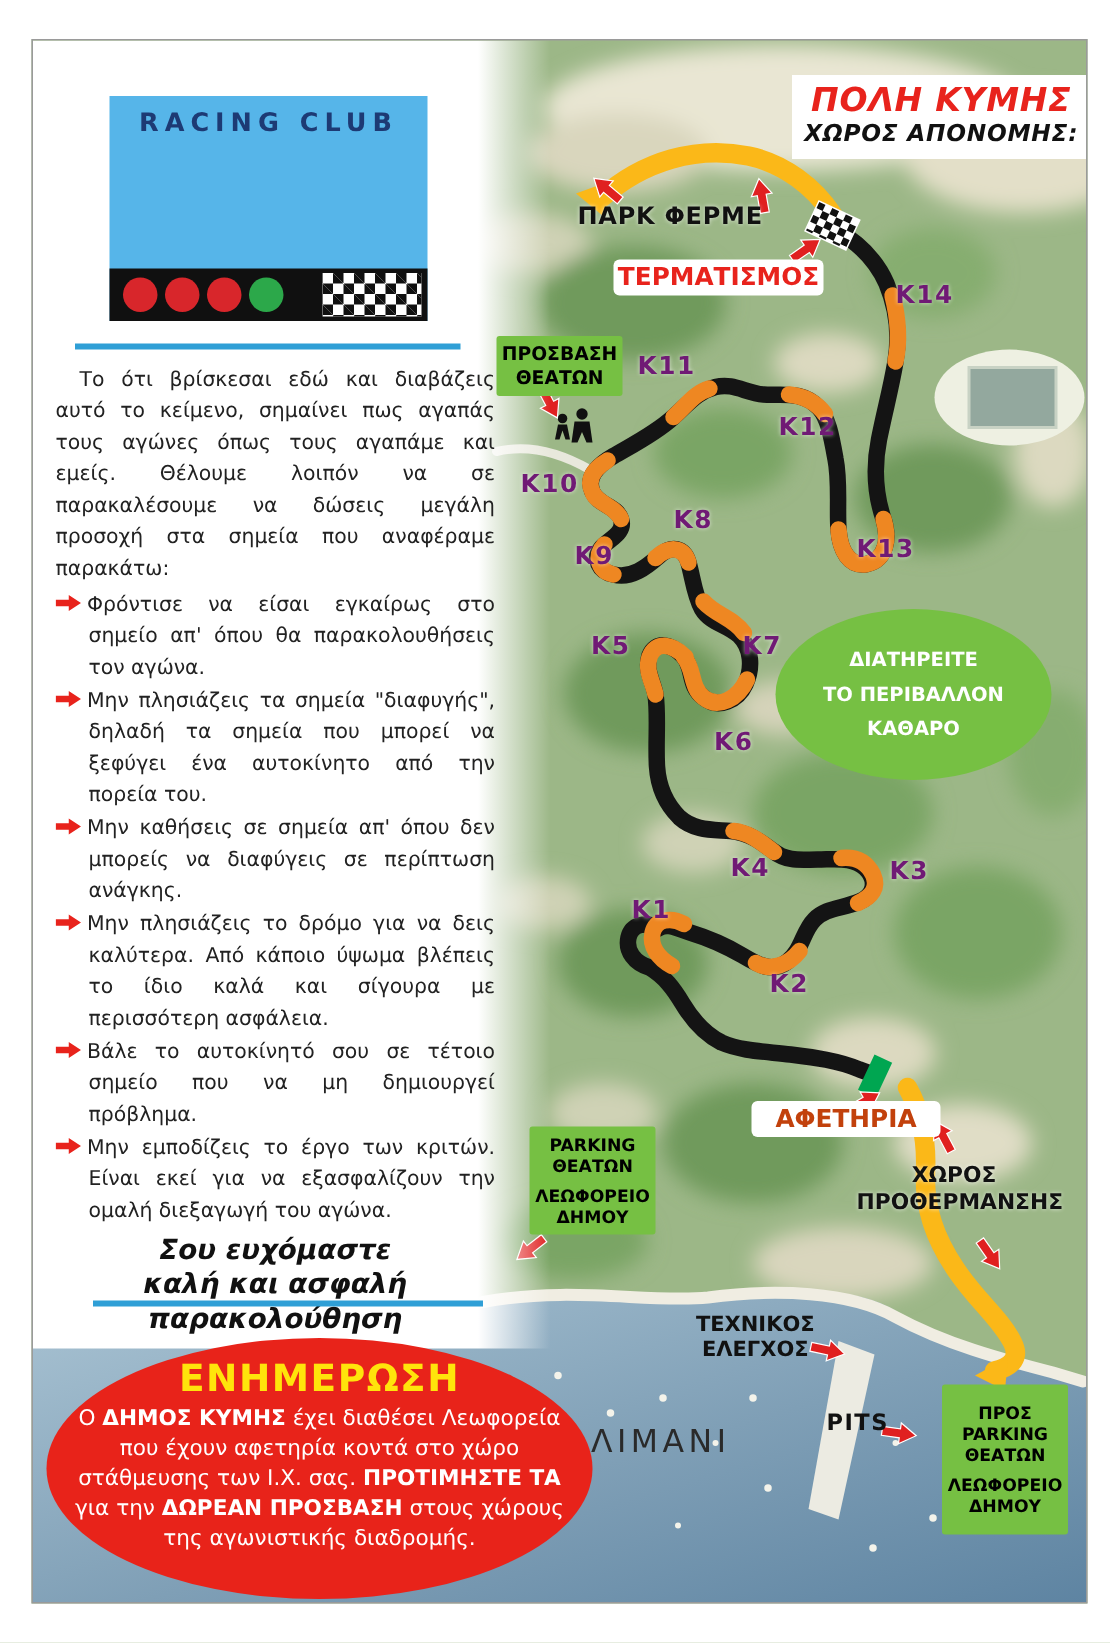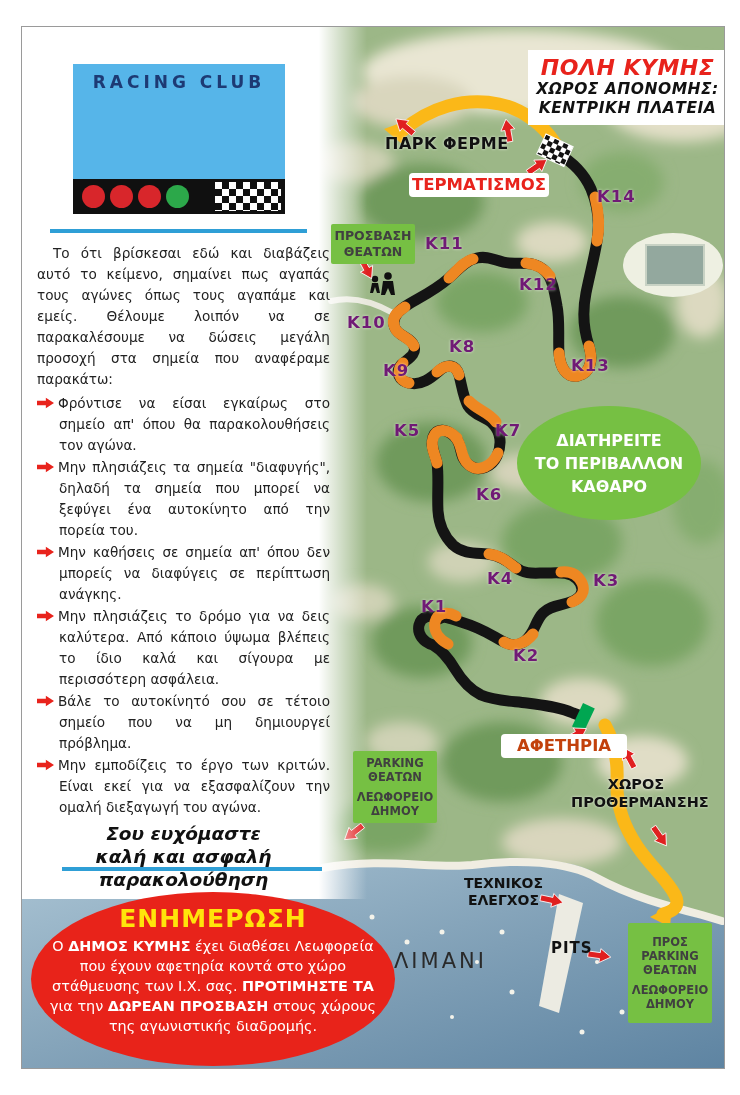--- a/index.html
+++ b/index.html
@@ -43,27 +43,27 @@
   .nb{font-weight:bold;}
   
   .ml{position:absolute;}
   .citybox{left:506px;top:23px;width:199px;background:#fff;text-align:center;padding:5px 0 7px 0;font-style:italic;}
   .city-title{color:#e8231c;font-weight:bold;font-size:22px;letter-spacing:.5px;}
   .city-sub{color:#111;font-weight:bold;font-size:15.5px;line-height:19px;letter-spacing:.5px;}
   .blacklab{color:#111;font-weight:bold;font-size:16px;letter-spacing:.5px;text-shadow:0 0 3px rgba(255,255,255,.7);}
   .whitebox{background:#fff;border-radius:4px;text-align:center;font-weight:bold;}
   .finishlab{left:387px;top:146px;width:140px;height:24px;line-height:24px;color:#e8231c;font-size:16.5px;}
   .startlab{left:479px;top:707px;width:126px;height:24px;line-height:24px;color:#c2410c;font-size:16.5px;}
-  .greenbox{background:#76c043;color:#404040;font-weight:bold;text-align:center;border-radius:2px;}
+  .greenbox{background:#76c043;color:#000000;font-weight:bold;text-align:center;border-radius:2px;}
   .accessbox{left:309px;top:197px;width:84px;padding:4px 0;font-size:12.5px;line-height:16px;}
   .parkbox{left:331px;top:724px;width:84px;padding:5px 0;font-size:11.5px;line-height:14px;}
   .toparkbox{left:606px;top:896px;width:84px;padding:12px 0;font-size:11.5px;line-height:14px;}
   .gb-gap{height:6px;}
   .keepclean{left:495px;top:379px;width:184px;height:114px;background:#76c043;border-radius:50%;
-    color:#fff;font-weight:bold;font-size:16px;line-height:23px;text-align:center;
+    color:#fff;font-weight:bold;font-size:13px;line-height:23px;text-align:center;
     display:flex;flex-direction:column;justify-content:center;}
   .klabel{position:absolute;color:#701a75;font-weight:bold;font-size:16.5px;letter-spacing:1px;
     text-shadow:0 0 3px rgba(255,255,255,.65);}
   .warmup{left:549px;top:748px;width:130px;text-align:center;color:#111;font-weight:bold;
     font-size:14.5px;line-height:18px;text-shadow:0 0 3px rgba(255,255,255,.7);}
   .tech{left:434px;top:848px;width:95px;text-align:center;color:#111;font-weight:bold;
     font-size:14px;line-height:17px;}
   .pits{left:529px;top:912px;color:#111;font-weight:bold;font-size:15px;letter-spacing:1px;}
   .port{left:372px;top:922px;color:#2a2a2a;font-size:21px;letter-spacing:3px;}
 </style>
@@ -281,21 +281,20 @@
       <span class="nb">ΠΡΟΤΙΜΗΣΤΕ ΤΑ</span>
       <span>για την</span>
       <span class="nb">ΔΩΡΕΑΝ ΠΡΟΣΒΑΣΗ</span>
       <span>στους χώρους της αγωνιστικής διαδρομής.</span>
     </div>
   </div>
 
   <div class="ml citybox">
     <div class="city-title">ΠΟΛΗ ΚΥΜΗΣ</div>
     <div class="city-sub">ΧΩΡΟΣ ΑΠΟΝΟΜΗΣ:</div>
-    <div class="city-sub">ΚΕΝΤΡΙΚΗ ΠΛΑΤΕΙΑ</div>
   </div>
 
   <div class="ml blacklab" style="left:363px;top:107px;">ΠΑΡΚ ΦΕΡΜΕ</div>
   <div class="ml whitebox finishlab">ΤΕΡΜΑΤΙΣΜΟΣ</div>
   <div class="ml whitebox startlab">ΑΦΕΤΗΡΙΑ</div>
 
   <div class="ml greenbox accessbox">
     <div>ΠΡΟΣΒΑΣΗ</div>
     <div>ΘΕΑΤΩΝ</div>
   </div>

